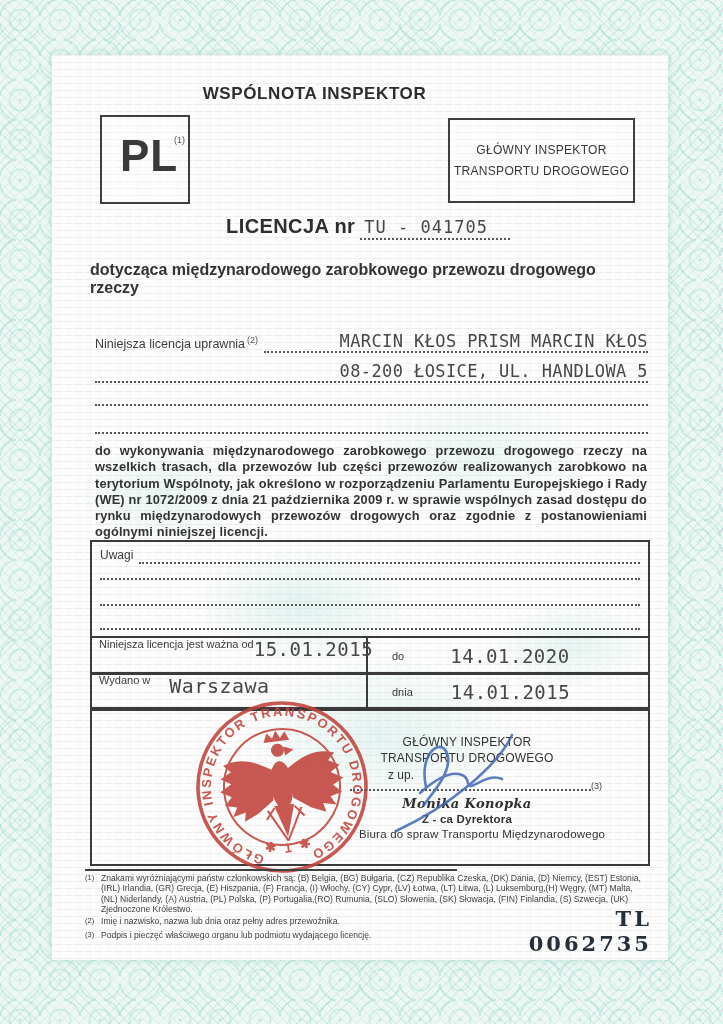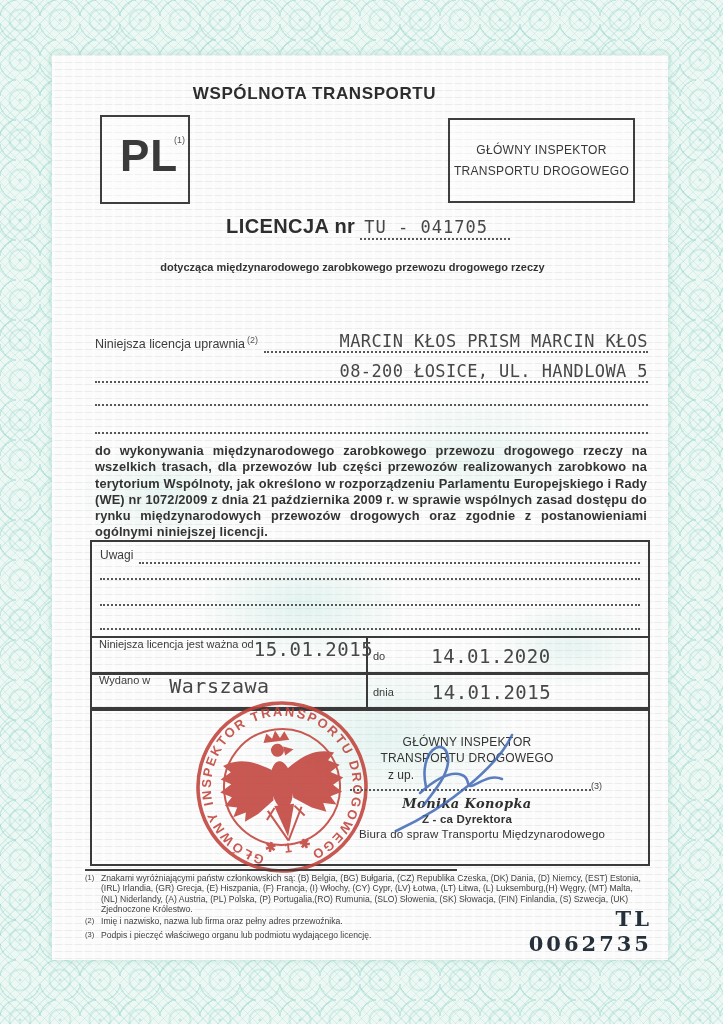--- a/index.html
+++ b/index.html
@@ -33,51 +33,51 @@
   }
   .title{left:0; top:29px; width:525px; text-align:center; font-size:17px; font-weight:bold; letter-spacing:.6px; color:#2d2d2d;}
   .pl-box{left:48px; top:60px; width:86px; height:85px; border:2px solid #3e3e3e; background:rgba(255,255,255,.25);}
   .pl-code{position:absolute; left:18px; top:14px; font-size:44px; font-weight:bold; color:#3a3a3a; letter-spacing:1px;}
   .pl-sup{position:absolute; left:72px; top:18px; font-size:9px; color:#555;}
   .auth-box{left:396px; top:63px; width:183px; height:81px; border:2px solid #3e3e3e; display:flex; flex-direction:column; justify-content:center; align-items:center; font-size:12px; line-height:1.7; letter-spacing:.3px; color:#383838; background:rgba(255,255,255,.25); text-align:center;}
   .lic-line{left:38px; top:160px; width:556px; text-align:center; white-space:nowrap;}
   .lic-label{font-size:20px; font-weight:bold; color:#2e2e2e; letter-spacing:.4px;}
   .typed{font-family:"DejaVu Sans Mono", monospace; color:#474747;}
   .lic-num{font-size:17px; letter-spacing:1px; border-bottom:2px dotted #575757; padding:0 22px 1px 4px; margin-left:5px;}
-  .subtitle{left:38px; top:206px; width:525px; text-align:center; font-size:11px; font-weight:bold; color:#333;}
+  .subtitle{left:38px; top:206px; width:525px; text-align:left; font-size:16px; font-weight:bold; color:#333;}
   .flexrow{display:flex; align-items:flex-end;text-align:right;}
   .lbl{font-size:12.5px; color:#3c3c3c; white-space:nowrap; padding-bottom:2px;}
   .supnote{font-size:9px; color:#555; padding-bottom:8px; padding-left:2px;}
   .leader{flex:1; border-bottom:2px dotted #575757; margin-left:6px; white-space:nowrap;}
   .typed-val{font-family:"DejaVu Sans Mono", monospace; font-size:17px; letter-spacing:.4px; color:#474747;}
   .dotline{border-bottom:2px dotted #575757;}
   .paragraph{left:43px; top:388px; width:552px; font-size:12.8px; font-weight:bold; line-height:16.3px; text-align:justify; color:#333; letter-spacing:.15px;}
   .uwagi-box{left:38px; top:485px; width:556px; height:94px; border:2px solid #3a3a3a;}
   .vrow{left:38px; width:556px; height:35px; border:2px solid #3a3a3a; display:flex; background:transparent;}
   .cell-l{width:276px; border-right:2px solid #3a3a3a; display:flex; align-items:flex-start; padding-left:7px; box-sizing:border-box;}
-  .cell-r{flex:1; display:flex; align-items:center; padding-left:5px;}
+  .cell-r{flex:1; display:flex; align-items:center; padding-left:24px;}
   .vlbl{font-size:11px; color:#3c3c3c; white-space:nowrap;}
   .vval{font-family:"DejaVu Sans Mono", monospace; font-size:19px; color:#474747; letter-spacing:.5px; white-space:nowrap;}
   .stamp-box{left:38px; top:652px; width:556px; height:155px; border:2px solid #3a3a3a;}
   .sig-c{text-align:center; font-size:12px; color:#333; letter-spacing:.2px;}
   .signer-name{font-family:"DejaVu Serif", serif; font-style:italic; font-weight:bold; font-size:13px; color:#2f2f2f; letter-spacing:.4px;}
   .footrule{left:33px; top:814px; width:372px; height:2px; background:#3f3f3f;}
   .fn{display:flex; color:#3e3e3e;}
   .fn-marker{font-size:7.5px; vertical-align:super; width:16px; flex:none; padding-top:0;}
   .fn-text{font-size:8.6px; line-height:10.4px; flex:1;}
   .serial{font-family:"DejaVu Serif", serif; font-size:21px; font-weight:600; letter-spacing:3px; color:#26303a; text-align:right;}
 </style>
 </head>
 <body>
 
 <div class="page">
   <div class="inner">
     <div class="watermark"></div>
 
-    <div class="abs title">WSPÓLNOTA TRANSPORTU</div>
+    <div class="abs title">WSPÓLNOTA INSPEKTOR</div>
 
     <div class="abs pl-box">
       <span class="pl-code">PL</span>
       <span class="pl-sup">(1)</span>
     </div>
 
     <div class="abs auth-box">
       <div>GŁÓWNY INSPEKTOR</div>
       <div>TRANSPORTU DROGOWEGO</div>
     </div>
@@ -186,21 +186,21 @@
     </svg>
 
     <div class="abs footrule"></div>
 
     <div class="abs fn" style="left:33px; top:818px; width:562px;">
       <span class="fn-marker">(1)</span>
       <span class="fn-text" style="width:540px;">Znakami wyróżniającymi państw członkowskich są: (B) Belgia, (BG) Bułgaria, (CZ) Republika Czeska, (DK) Dania, (D) Niemcy, (EST) Estonia, (IRL) Irlandia, (GR) Grecja, (E) Hiszpania, (F) Francja, (I) Włochy, (CY) Cypr, (LV) Łotwa, (LT) Litwa, (L) Luksemburg,(H) Węgry, (MT) Malta, (NL) Niderlandy, (A) Austria, (PL) Polska, (P) Portugalia,(RO) Rumunia, (SLO) Słowenia, (SK) Słowacja, (FIN) Finlandia, (S) Szwecja, (UK) Zjednoczone Królestwo.</span>
     </div>
     <div class="abs fn" style="left:33px; top:861px; width:420px;">
       <span class="fn-marker">(2)</span>
-      <span class="fn-text">Imię i nazwisko, nazwa lub firma oraz pełny adres przewoźnika.</span>
+      <span class="fn-text">Imię i nazwisko, nazwa lub dnia oraz pełny adres przewoźnika.</span>
     </div>
     <div class="abs fn" style="left:33px; top:875px; width:420px;">
       <span class="fn-marker">(3)</span>
       <span class="fn-text">Podpis i pieczęć właściwego organu lub podmiotu wydającego licencję.</span>
     </div>
 
     <div class="abs serial" style="left:440px; top:851px; width:160px;">TL 0062735</div>
   </div>
 </div>
 

